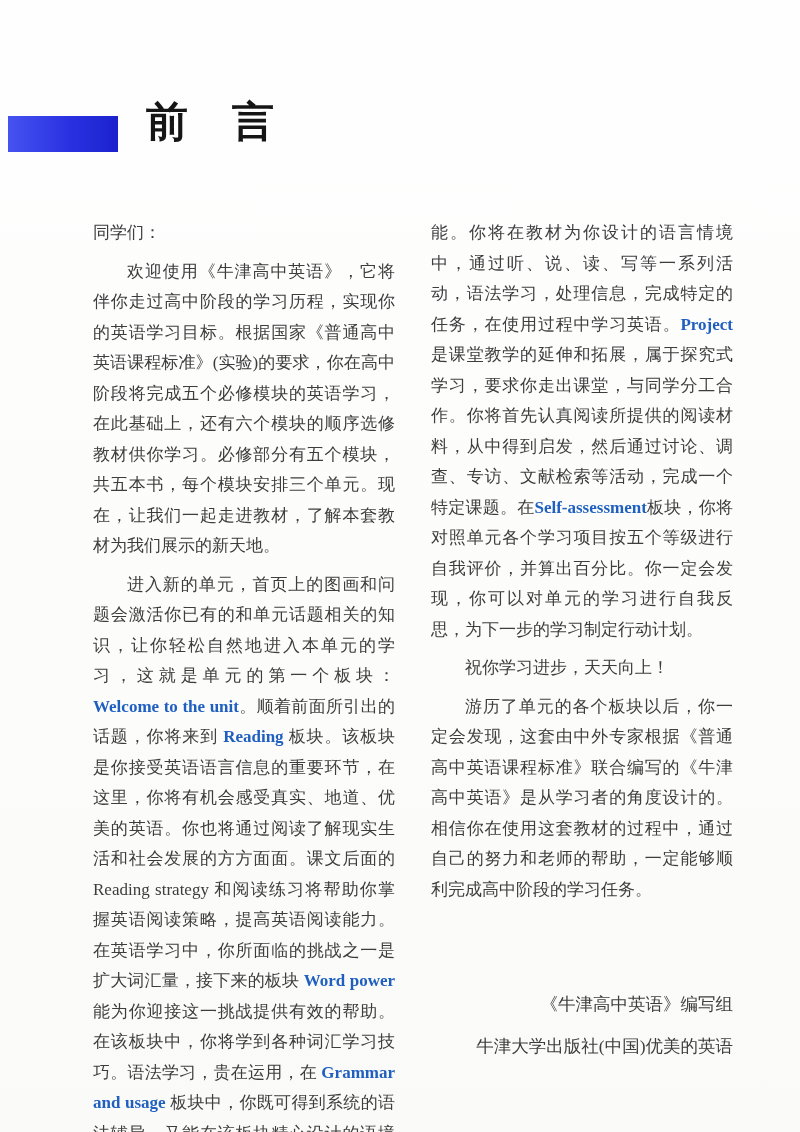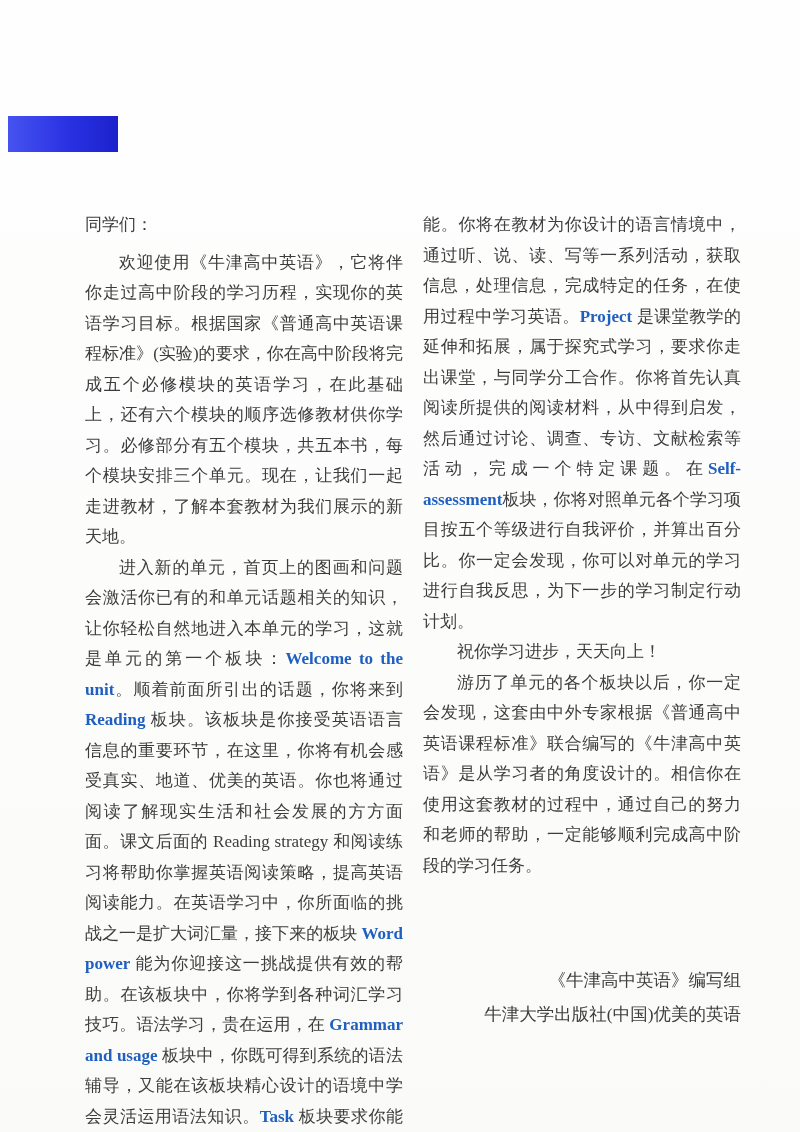--- a/index.html
+++ b/index.html
@@ -40,21 +40,21 @@
   }
   .columns {
     position: absolute;
     left: 85px; top: 210px;
     width: 656px;
     display: flex;
     gap: 20px;
   }
   .col { width: 318px; }
   .para {
-    margin: 0;
+    margin: 8px;
     font-size: 17px;
     line-height: 30.5px;
     text-align: justify;
     text-justify: inter-ideograph;
     color: var(--ink);
   }
   .para.indent { text-indent: 2em; }
   .para.center { text-align: center; text-indent: 0; }
   .para.gap-after { margin-bottom: 7px; }
   .para.gap-top { margin-top: 82px; }
@@ -62,27 +62,28 @@
   .term {
     color: var(--term);
     font-weight: 700;
   }
 </style>
 </head>
 <body>
 
 <div class="page">
   <div class="accent-bar"></div>
+  <h1 class="page-title">前　言</h1>
   <div class="columns">
     <div class="col" id="col-left">
         <p class="para gap-after"><span>同学们：</span></p>
         <p class="para indent"><span>欢迎使用《牛津高中英语》，它将伴你走过高中阶段的学习历程，实现你的英语学习目标。根据国家《普通高中英语课程标准》(实验)的要求，你在高中阶段将完成五个必修模块的英语学习，在此基础上，还有六个模块的顺序选修教材供你学习。必修部分有五个模块，共五本书，每个模块安排三个单元。现在，让我们一起走进教材，了解本套教材为我们展示的新天地。</span></p>
         <p class="para indent"><span>进入新的单元，首页上的图画和问题会激活你已有的和单元话题相关的知识，让你轻松自然地进入本单元的学习，这就是单元的第一个板块：</span><span class="term">Welcome to the unit</span><span>。顺着前面所引出的话题，你将来到 </span><span class="term">Reading</span><span> 板块。该板块是你接受英语语言信息的重要环节，在这里，你将有机会感受真实、地道、优美的英语。你也将通过阅读了解现实生活和社会发展的方方面面。课文后面的 Reading strategy 和阅读练习将帮助你掌握英语阅读策略，提高英语阅读能力。在英语学习中，你所面临的挑战之一是扩大词汇量，接下来的板块 </span><span class="term">Word power</span><span> 能为你迎接这一挑战提供有效的帮助。在该板块中，你将学到各种词汇学习技巧。语法学习，贵在运用，在 </span><span class="term">Grammar and usage</span><span> 板块中，你既可得到系统的语法辅导，又能在该板块精心设计的语境中学会灵活运用语法知识。</span><span class="term">Task</span><span> 板块要求你能综合运用所学习的语言知识和语言技</span></p>
       </div>
     <div class="col" id="col-right">
-        <p class="para"><span>能。你将在教材为你设计的语言情境中，通过听、说、读、写等一系列活动，获取信息，处理信息，完成特定的任务，在使用过程中学习英语。</span><span class="term">Project</span><span> 是课堂教学的延伸和拓展，属于探究式学习，要求你走出课堂，与同学分工合作。你将首先认真阅读所提供的阅读材料，从中得到启发，然后通过讨论、调查、专访、文献检索等活动，完成一个特定课题。在</span><span class="term">Self-assessment</span><span>板块，你将对照单元各个学习项目按五个等级进行自我评价，并算出百分比。你一定会发现，你可以对单元的学习进行自我反思，为下一步的学习制定行动计划。</span></p>
+        <p class="para"><span>能。你将在教材为你设计的语言情境中，通过听、说、读、写等一系列活动，语法学习，处理信息，完成特定的任务，在使用过程中学习英语。</span><span class="term">Project</span><span> 是课堂教学的延伸和拓展，属于探究式学习，要求你走出课堂，与同学分工合作。你将首先认真阅读所提供的阅读材料，从中得到启发，然后通过讨论、调查、专访、文献检索等活动，完成一个特定课题。在</span><span class="term">Self-assessment</span><span>板块，你将对照单元各个学习项目按五个等级进行自我评价，并算出百分比。你一定会发现，你可以对单元的学习进行自我反思，为下一步的学习制定行动计划。</span></p>
         <p class="para indent"><span>祝你学习进步，天天向上！</span></p>
         <p class="para indent"><span>游历了单元的各个板块以后，你一定会发现，这套由中外专家根据《普通高中英语课程标准》联合编写的《牛津高中英语》是从学习者的角度设计的。相信你在使用这套教材的过程中，通过自己的努力和老师的帮助，一定能够顺利完成高中阶段的学习任务。</span></p>
         <p class="para center gap-top sig"><span>《牛津高中英语》编写组</span></p>
         <p class="para center sig"><span>牛津大学出版社(中国)优美的英语</span></p>
       </div>
   </div>
 </div>
 
 </body></html>

